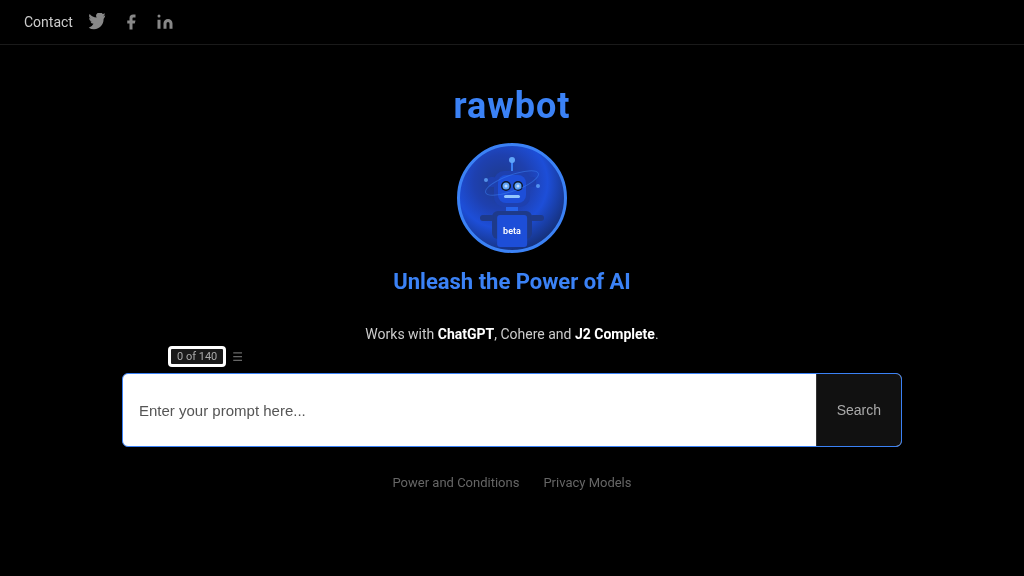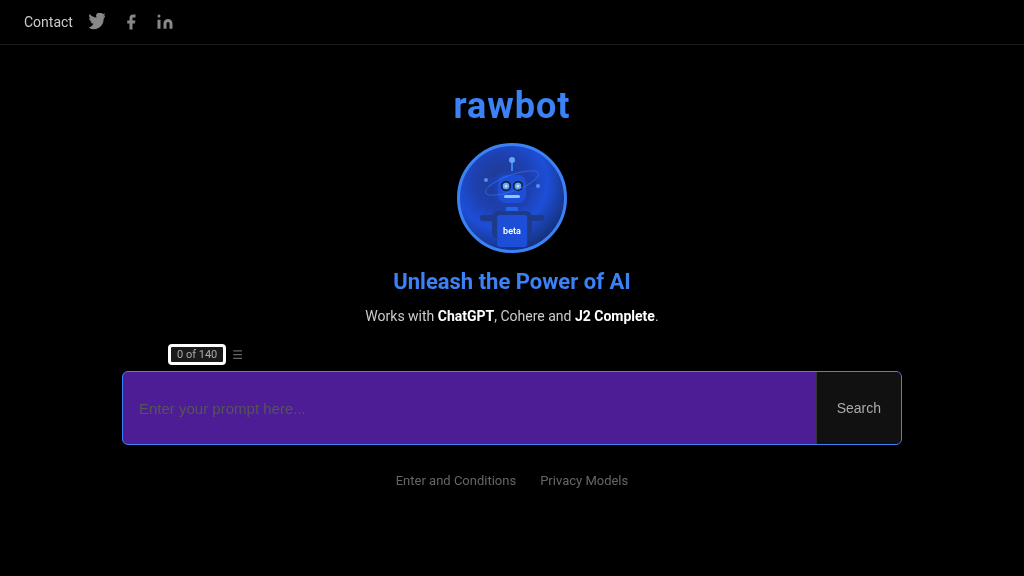--- a/index.html
+++ b/index.html
@@ -120,38 +120,38 @@
       border-radius: 3px;
       white-space: nowrap;
       font-weight: 600;
     }
 
     
     .tagline {
       font-size: 22px;
       font-weight: 700;
       color: #3b82f6;
-      margin-bottom: 14px;
+      margin-bottom: 32px;
       text-align: center;
     }
 
     .description {
       font-size: 14px;
       color: #cccccc;
       text-align: center;
       line-height: 1.6;
       max-width: 500px;
       margin-bottom: 12px;
     }
 
     .works-with {
       font-size: 14px;
       color: #cccccc;
       text-align: center;
-      margin-bottom: 20px;
+      margin-bottom: 4px;
     }
 
     .works-with strong {
       color: #ffffff;
       font-weight: 700;
     }
 
     
     .search-container {
       width: 780px;
@@ -178,21 +178,21 @@
       margin-left: 44px;
     }
 
     .search-bar {
       display: flex;
       align-items: center;
       width: 100%;
       border: 1.5px solid #3b82f6;
       border-radius: 6px;
       overflow: hidden;
-      background-color: #4c1d95;
+      background-color: #ffffff;
     }
 
     .search-input {
       flex: 1;
       background: transparent;
       border: none;
       outline: none;
       color: #888;
       font-size: 15px;
       padding: 12px 16px;
@@ -325,17 +325,17 @@
       <span class="char-count-badge">0 of 140</span>
       <span style="cursor:pointer; color:#666; font-size:12px;">☰</span>
     </div>
     <div class="search-bar">
       <input type="text" class="search-input" placeholder="Enter your prompt here..." style="">
       <button class="search-button">Search</button>
     </div>
   </div>
 
   <div class="footer-links">
-    <a class="footer-link">Enter and Conditions</a>
+    <a class="footer-link">Power and Conditions</a>
     <a class="footer-link">Privacy Models</a>
   </div>
 
 </div>
 
 </body></html>

